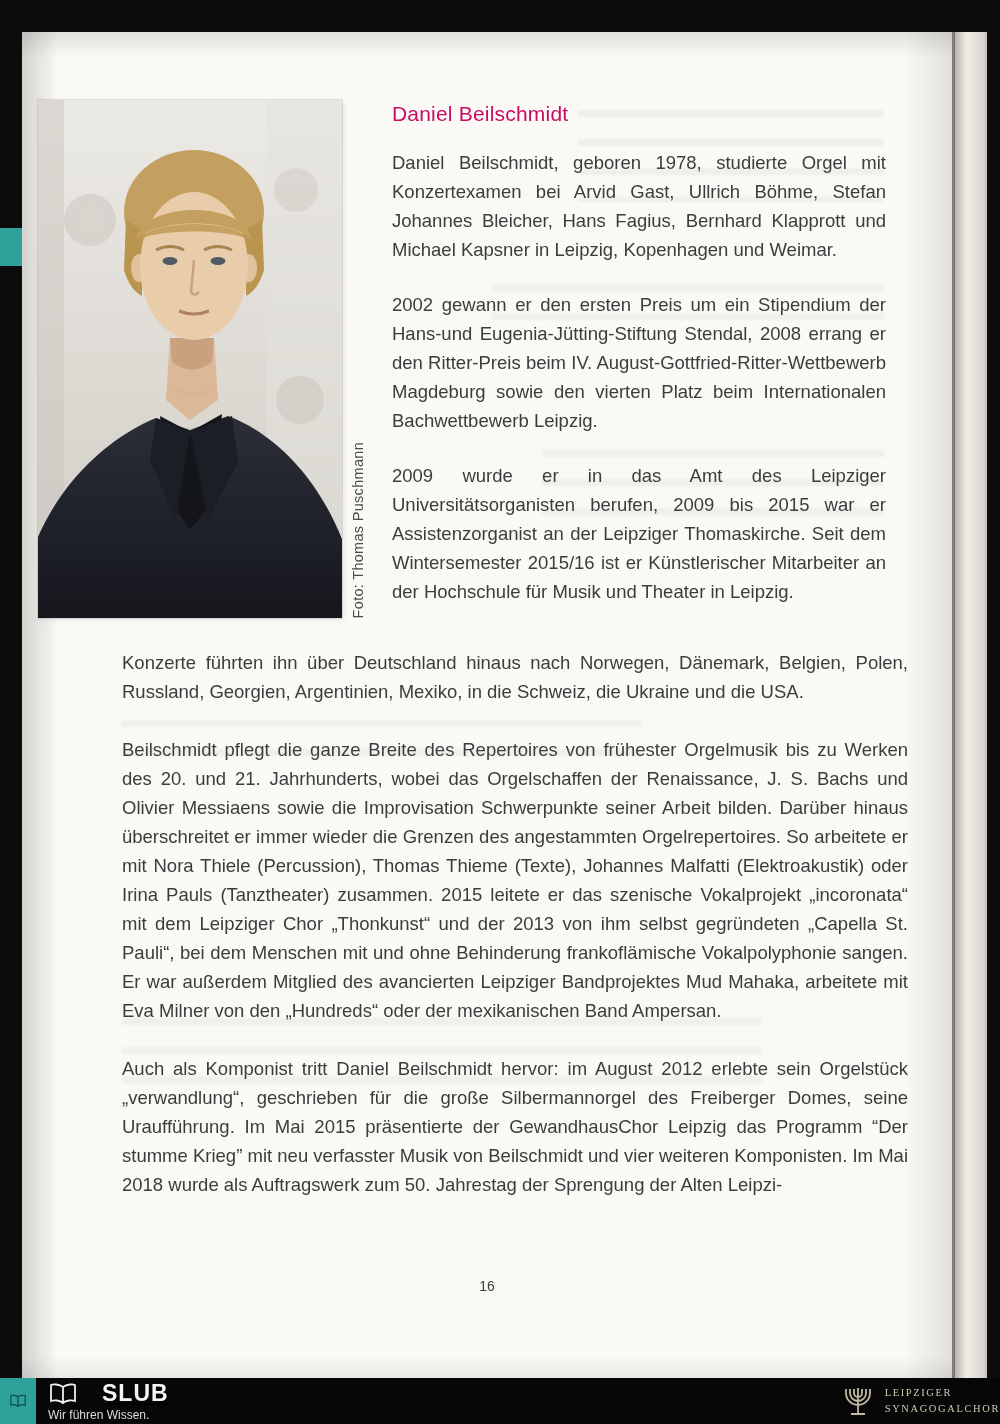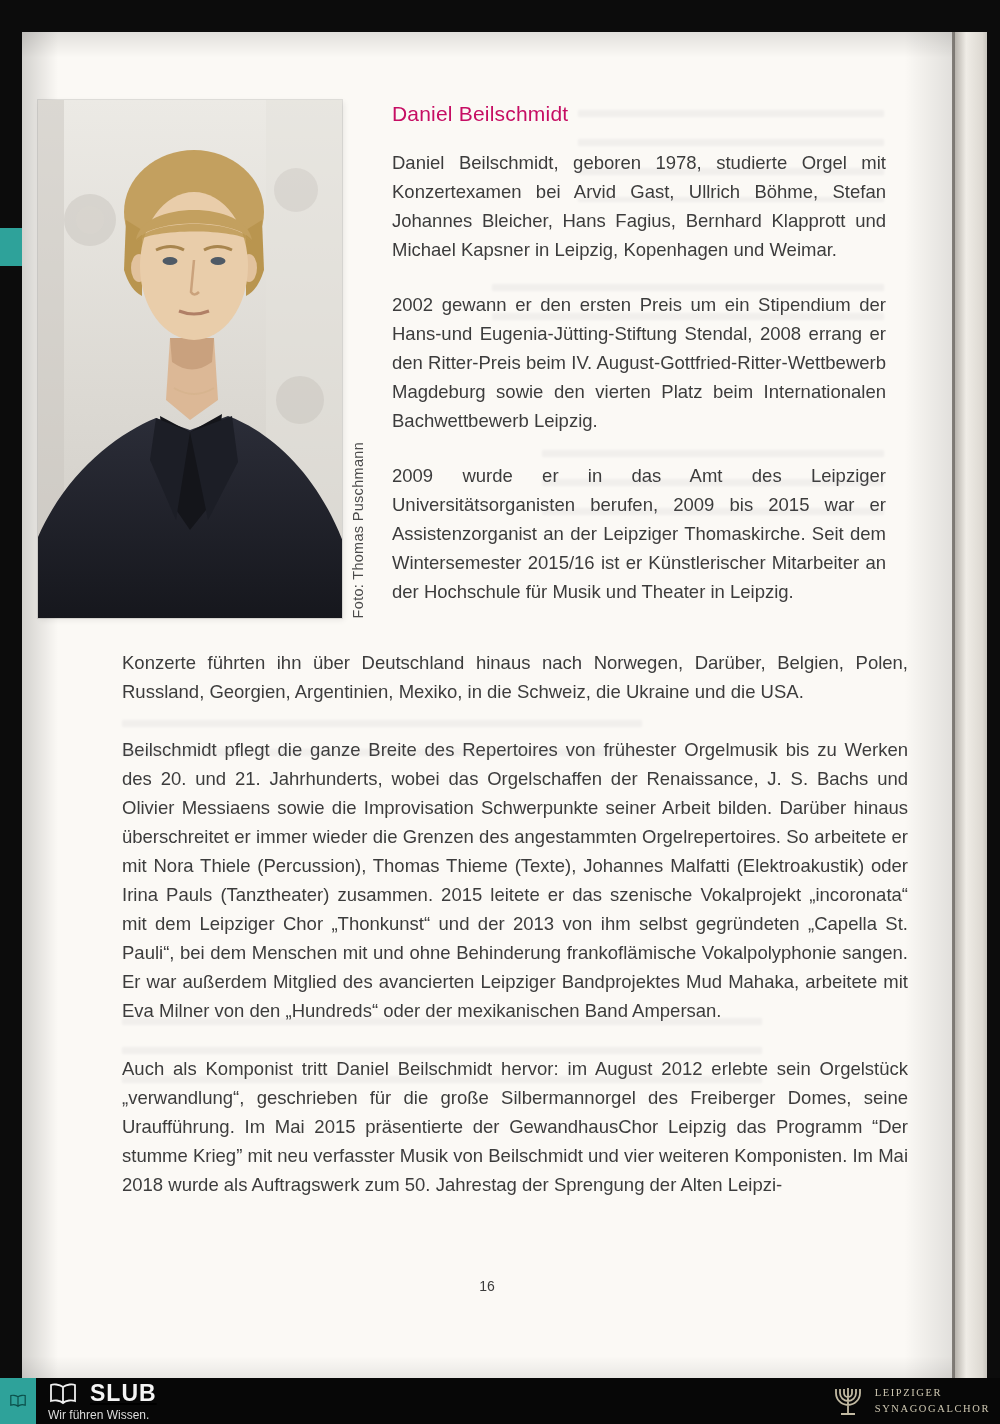--- a/index.html
+++ b/index.html
@@ -120,36 +120,35 @@
     justify-content: space-between;
   }
   .footer-left { display: flex; align-items: center; height: 100%; }
   .teal-block {
     width: 36px; height: 46px;
     background: #2ea29a;
     margin-right: 12px;
     display: flex; align-items: center; justify-content: center;
   }
   .slub-wrap { display: flex; flex-direction: column; }
-  .slub-row { display: flex; align-items: center; gap: 12px; text-decoration: underline; }
+  .slub-row { display: flex; align-items: center; gap: 24px; text-decoration: underline; }
   .slub-name {
     font-size: 23px;
     font-weight: 700;
     color: #f5f5f5;
     letter-spacing: 1px;
   }
   .slub-tagline {
     font-size: 12px;
     color: #dddddd;
     margin-top: 1px;
   }
   .footer-right {
     display: flex; align-items: center;
     gap: 10px;
-    padding-right: 10px;
   }
   .choir-text {
     font-family: "Liberation Serif", serif;
     font-size: 10.5px;
     letter-spacing: 1.6px;
     line-height: 1.5;
     color: #cfc8b2;
     text-align: left;
   }
 </style>
@@ -210,21 +209,21 @@
 
   <div class="title">Daniel Beilschmidt</div>
 
   <div class="col-text">
     <p>Daniel Beilschmidt, geboren 1978, studierte Orgel mit Konzertexamen bei Arvid Gast, Ullrich Böhme, Stefan Johannes Bleicher, Hans Fagius, Bernhard Klapprott und Michael Kapsner in Leipzig, Kopenhagen und Weimar.</p>
     <p>2002 gewann er den ersten Preis um ein Stipendium der Hans-und Eugenia-Jütting-Stiftung Stendal, 2008 errang er den Ritter-Preis beim IV. August-Gottfried-Ritter-Wettbewerb Magdeburg sowie den vierten Platz beim Internationalen Bachwettbewerb Leipzig.</p>
     <p>2009 wurde er in das Amt des Leipziger Universitätsorganisten berufen, 2009 bis 2015 war er Assistenzorganist an der Leipziger Thomaskirche. Seit dem Wintersemester 2015/16 ist er Künstlerischer Mitarbeiter an der Hochschule für Musik und Theater in Leipzig.</p>
   </div>
 
   <div class="full-text">
-    <p>Konzerte führten ihn über Deutschland hinaus nach Norwegen, Darüber, Belgien, Polen, Russland, Georgien, Argentinien, Mexiko, in die Schweiz, die Ukraine und die USA.</p>
+    <p>Konzerte führten ihn über Deutschland hinaus nach Norwegen, Dänemark, Belgien, Polen, Russland, Georgien, Argentinien, Mexiko, in die Schweiz, die Ukraine und die USA.</p>
     <p>Beilschmidt pflegt die ganze Breite des Repertoires von frühester Orgelmusik bis zu Werken des 20. und 21. Jahrhunderts, wobei das Orgelschaffen der Renaissance, J. S. Bachs und Olivier Messiaens sowie die Improvisation Schwerpunkte seiner Arbeit bilden. Darüber hinaus überschreitet er immer wieder die Grenzen des angestammten Orgelrepertoires. So arbeitete er mit Nora Thiele (Percussion), Thomas Thieme (Texte), Johannes Malfatti (Elektroakustik) oder Irina Pauls (Tanztheater) zusammen. 2015 leitete er das szenische Vokalprojekt „incoronata“ mit dem Leipziger Chor „Thonkunst“ und der 2013 von ihm selbst gegründeten „Capella St. Pauli“, bei dem Menschen mit und ohne Behinderung frankoflämische Vokalpolyphonie sangen. Er war außerdem Mitglied des avancierten Leipziger Bandprojektes Mud Mahaka, arbeitete mit Eva Milner von den „Hundreds“ oder der mexikanischen Band Ampersan.</p>
     <p>Auch als Komponist tritt Daniel Beilschmidt hervor: im August 2012 erlebte sein Orgelstück „verwandlung“, geschrieben für die große Silbermannorgel des Freiberger Domes, seine Uraufführung. Im Mai 2015 präsentierte der GewandhausChor Leipzig das Programm “Der stumme Krieg” mit neu verfasster Musik von Beilschmidt und vier weiteren Komponisten. Im Mai 2018 wurde als Auftragswerk zum 50. Jahrestag der Sprengung der Alten Leipzi-</p>
   </div>
 
   <div class="ghost g1"></div>
   <div class="ghost g2"></div>
   <div class="ghost g3"></div>
   <div class="ghost g4"></div>
   <div class="ghost g5"></div>
 

